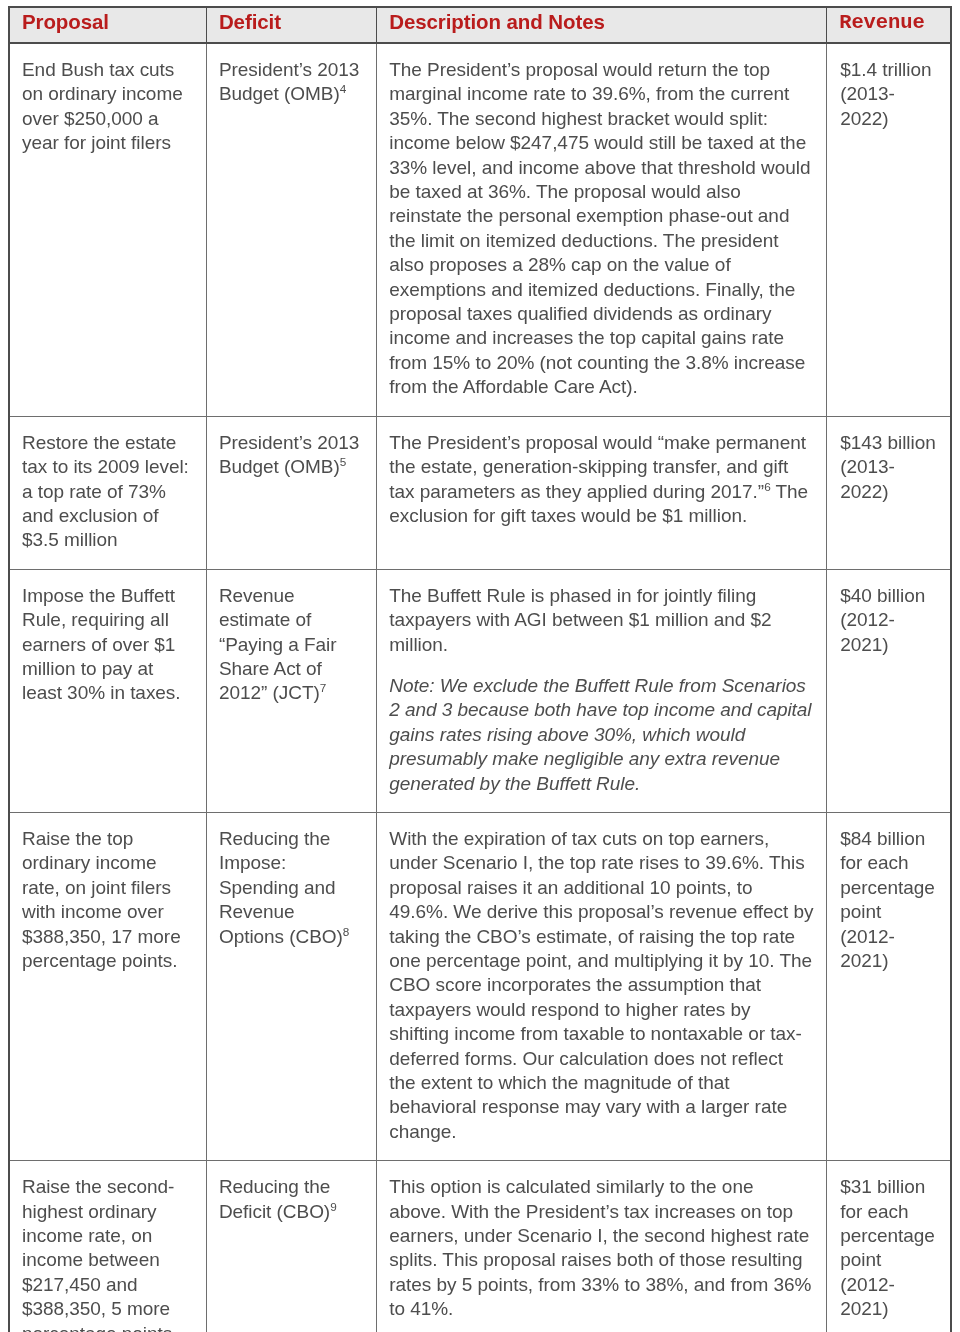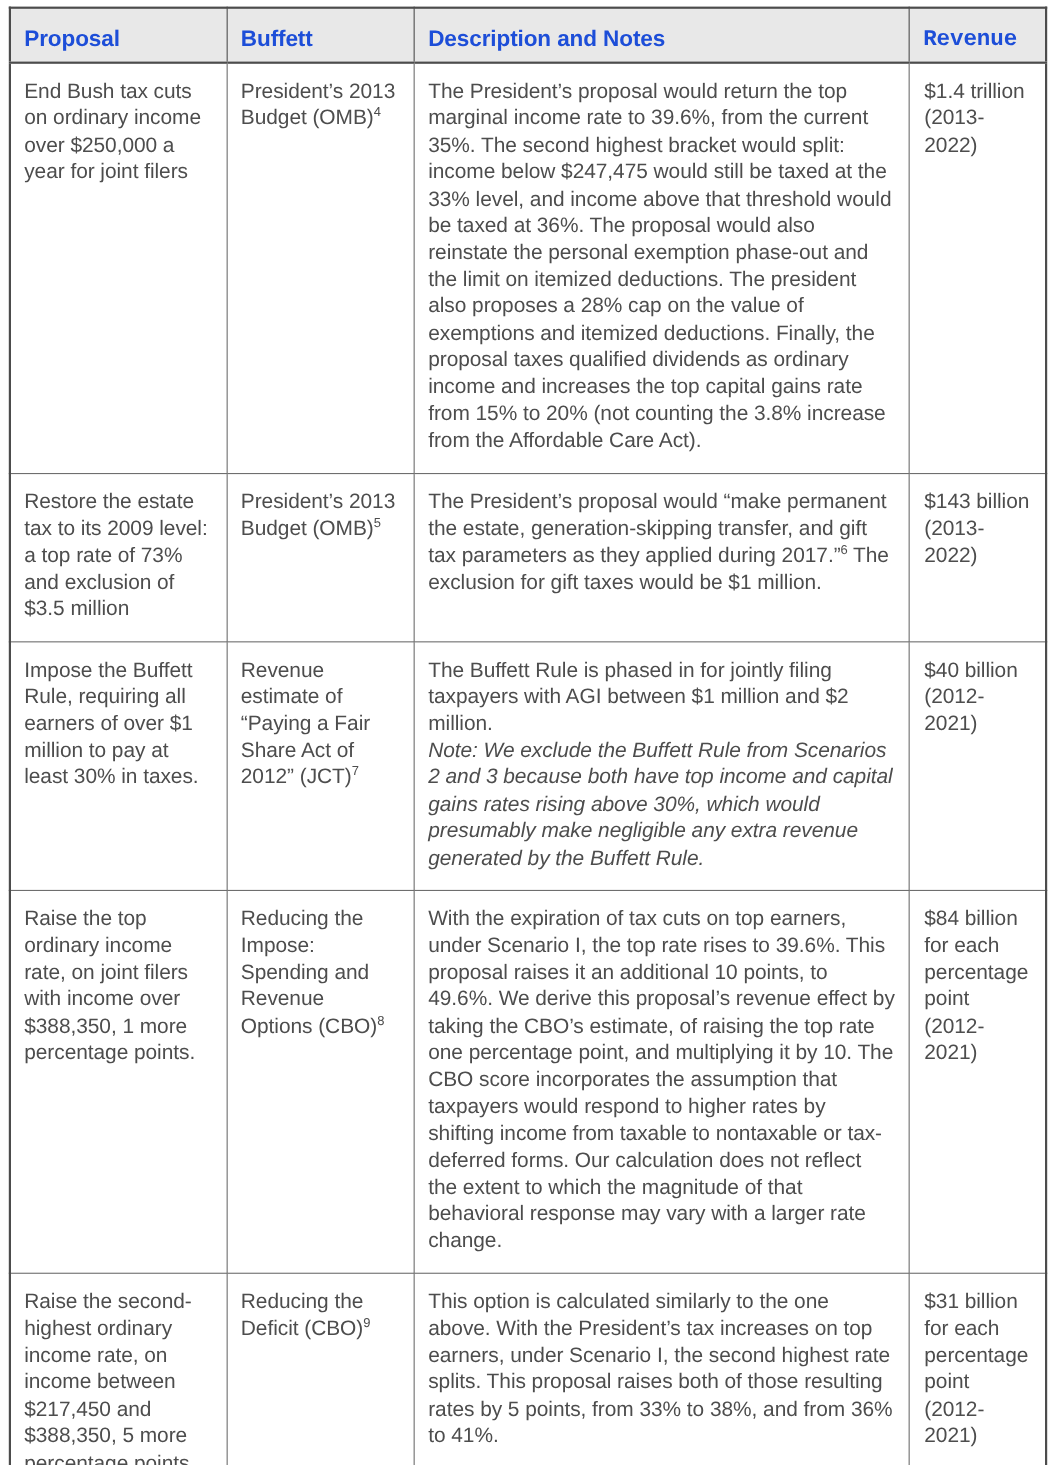--- a/index.html
+++ b/index.html
@@ -35,22 +35,22 @@
   col.col-revenue    { width: 124px; }
 
   thead th {
     background: #e8e8e8;
     border-right: 1px solid #4c4c4c;
     border-bottom: 2px solid #4c4c4c;
     text-align: left;
     vertical-align: middle;
     font-weight: bold;
     font-size: 20.5px;
-    color: #1d4ed8;
-    padding: 16px 10px 8px 12px;
+    color: #b91c1c;
+    padding: 2px 10px 8px 12px;
     height: 24px;
     letter-spacing: -0.1px;
   }
   thead th:last-child { border-right: none; font-family: Liberation Mono, monospace; }
 
   tbody td {
     border-right: 1px solid #6e6e6e;
     border-bottom: 1px solid #6e6e6e;
     vertical-align: top;
     padding: 14px 12px 16px 12px;
@@ -59,21 +59,21 @@
     color: #4d4d4d;
     letter-spacing: -0.05px;
   }
   tbody td:last-child { border-right: none; }
   tbody tr:last-child td { border-bottom: none; }
 
   td.cell-desc { padding-right: 12px; }
   td.cell-revenue { padding-left: 13px; margin-top: 24px; }
 
   p.cell-para { margin: 0; }
-  p.cell-para + p.cell-para { }
+  p.cell-para + p.cell-para { margin-top: 17px; }
   p.cell-para.italic { font-style: italic; }
 
   sup {
     font-size: 0.62em;
     vertical-align: super;
     line-height: 0;
   }
 </style>
 </head>
 <body>
@@ -82,21 +82,21 @@
   <table class="proposal-table">
     <colgroup>
       <col class="col-proposal">
       <col class="col-source">
       <col class="col-desc">
       <col class="col-revenue">
     </colgroup>
     <thead>
       <tr>
         <th>Proposal</th>
-        <th>Buffett</th>
+        <th>Deficit</th>
         <th>Description and Notes</th>
         <th>Revenue</th>
       </tr>
     </thead>
     <tbody>
 
       <tr>
         <td class="cell-proposal">End Bush tax cuts on ordinary income over $250,000 a year for joint filers</td>
         <td class="cell-source"><span>President’s 2013 Budget (OMB)</span><sup>4</sup></td>
         <td class="cell-desc">
@@ -118,21 +118,21 @@
         <td class="cell-proposal">Impose the Buffett Rule, requiring all earners of over $1 million to pay at least 30% in taxes.</td>
         <td class="cell-source"><span>Revenue estimate of “Paying a Fair Share Act of 2012” (JCT)</span><sup>7</sup></td>
         <td class="cell-desc">
           <p class="cell-para">The Buffett Rule is phased in for jointly filing taxpayers with AGI between $1 million and $2 million.</p>
           <p class="cell-para italic">Note: We exclude the Buffett Rule from Scenarios 2 and 3 because both have top income and capital gains rates rising above 30%, which would presumably make negligible any extra revenue generated by the Buffett Rule.</p>
         </td>
         <td class="cell-revenue">$40 billion (2012-2021)</td>
       </tr>
 
       <tr>
-        <td class="cell-proposal">Raise the top ordinary income rate, on joint filers with income over $388,350, 1 more percentage points.</td>
+        <td class="cell-proposal">Raise the top ordinary income rate, on joint filers with income over $388,350, 17 more percentage points.</td>
         <td class="cell-source"><span>Reducing the Impose: Spending and Revenue Options (CBO)</span><sup>8</sup></td>
         <td class="cell-desc">
           <p class="cell-para">With the expiration of tax cuts on top earners, under Scenario I, the top rate rises to 39.6%. This proposal raises it an additional 10 points, to 49.6%. We derive this proposal’s revenue effect by taking the CBO’s estimate, of raising the top rate one percentage point, and multiplying it by 10. The CBO score incorporates the assumption that taxpayers would respond to higher rates by shifting income from taxable to nontaxable or tax-deferred forms. Our calculation does not reflect the extent to which the magnitude of that behavioral response may vary with a larger rate change.</p>
         </td>
         <td class="cell-revenue">$84 billion for each percentage point (2012-2021)</td>
       </tr>
 
       <tr>
         <td class="cell-proposal">Raise the second-highest ordinary income rate, on income between $217,450 and $388,350, 5 more percentage points.</td>
         <td class="cell-source"><span>Reducing the Deficit (CBO)</span><sup>9</sup></td>

